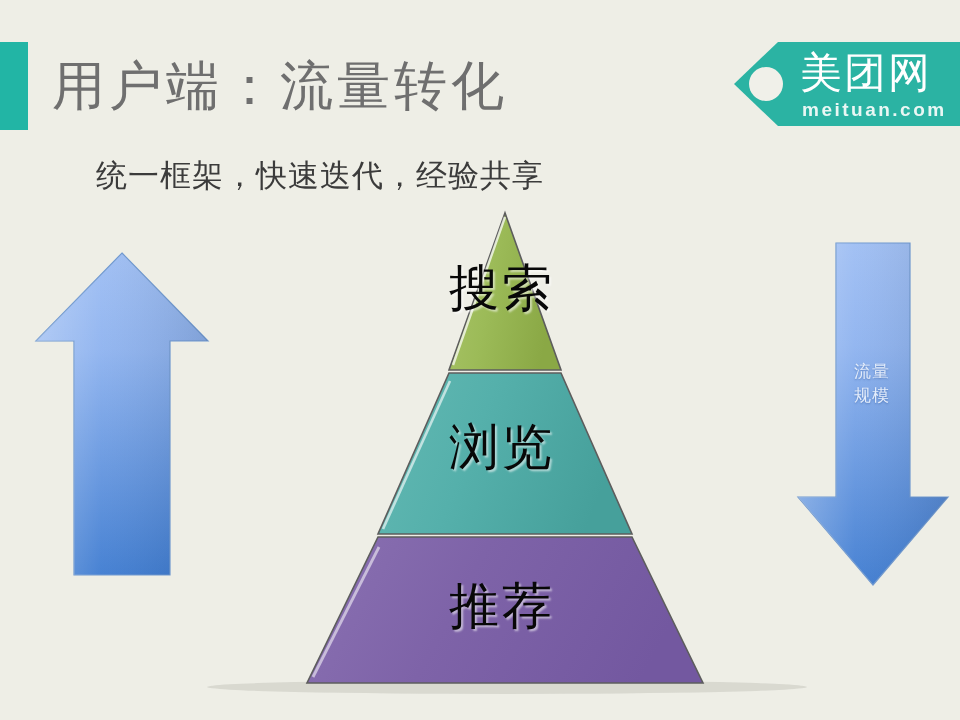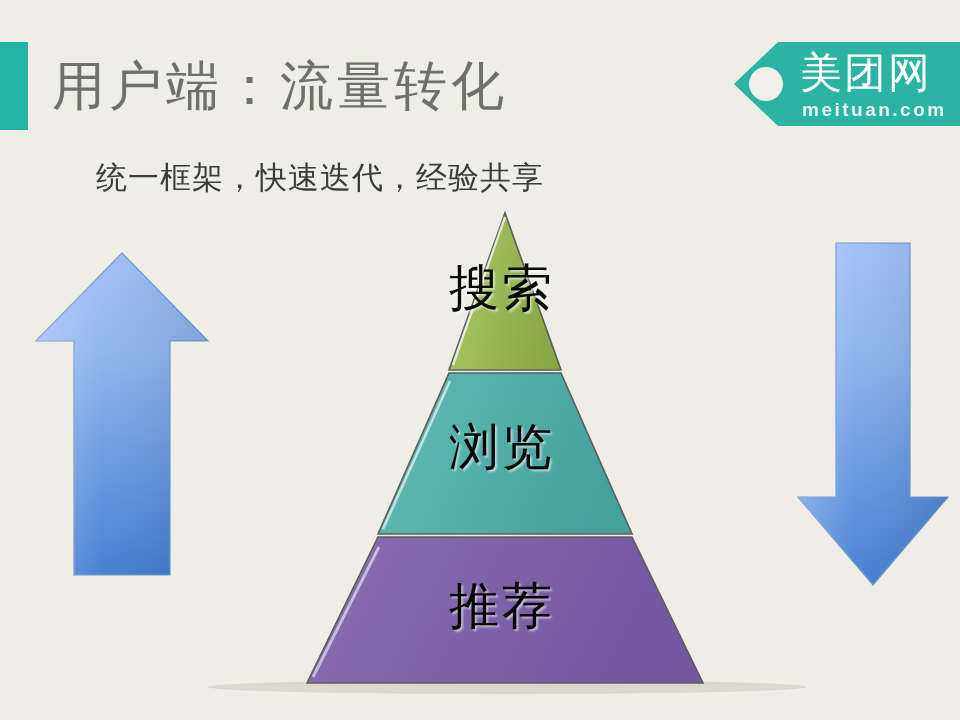--- a/index.html
+++ b/index.html
@@ -39,20 +39,21 @@
   }
   #subtitle {
     position: absolute;
     left: 96px;
     top: 157px;
     font-size: 31px;
     line-height: 42px;
     color: #3b3b3b;
     white-space: nowrap;
     letter-spacing: 1px;
+    font-family: Liberation Mono, monospace;
   }
 
   
   #logo-tag {
     position: absolute;
     left: 730px;
     top: 40px;
     width: 230px;
     height: 88px;
   }
@@ -214,20 +215,24 @@
         <linearGradient id="gradDownH" x1="0" y1="0" x2="1" y2="0">
           <stop offset="0%" stop-color="rgba(255,255,255,.30)"></stop>
           <stop offset="38%" stop-color="rgba(255,255,255,.06)"></stop>
           <stop offset="100%" stop-color="rgba(0,0,0,.10)"></stop>
         </linearGradient>
       </defs>
       <path d="M50 8 L124 8 L124 262 L162 262 L87 350 L12 262 L50 262 Z" fill="url(#gradDown)" stroke="#6f98cf" stroke-width="1.2"></path>
       <path d="M50 8 L124 8 L124 262 L162 262 L87 350 L12 262 L50 262 Z" fill="url(#gradDownH)"></path>
     </svg>
   </div>
+  <div id="arrow-down-label" class="arrow-label">
+    <div>流量</div>
+    <div>规模</div>
+  </div>
 
   <div id="pyramid-wrap">
     <svg width="620" height="495" viewBox="0 0 620 495" xmlns="http://www.w3.org/2000/svg">
       <defs>
         <linearGradient id="gTop" x1="0" y1="0" x2="1" y2="0.25">
           <stop offset="0%" stop-color="#a9c468"></stop>
           <stop offset="45%" stop-color="#9cbb58"></stop>
           <stop offset="100%" stop-color="#8aa845"></stop>
         </linearGradient>
         <linearGradient id="gMid" x1="0" y1="0" x2="1" y2="0.25">

